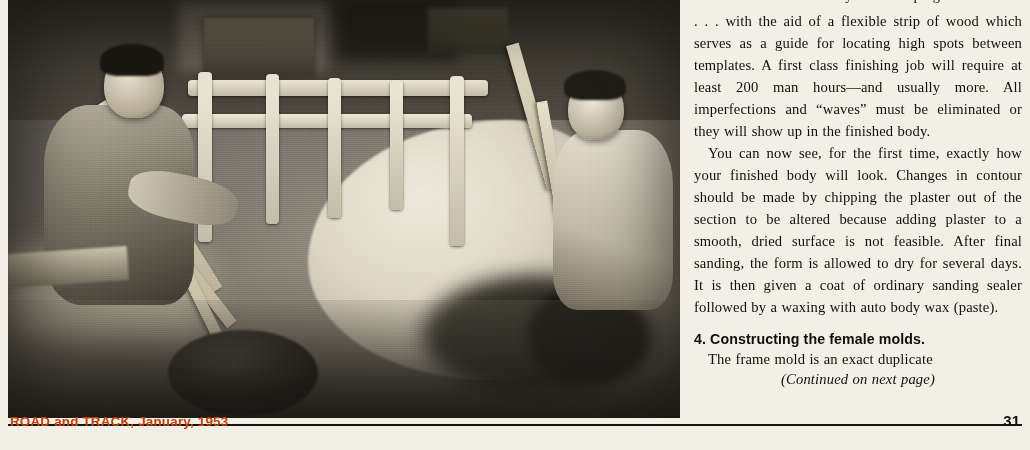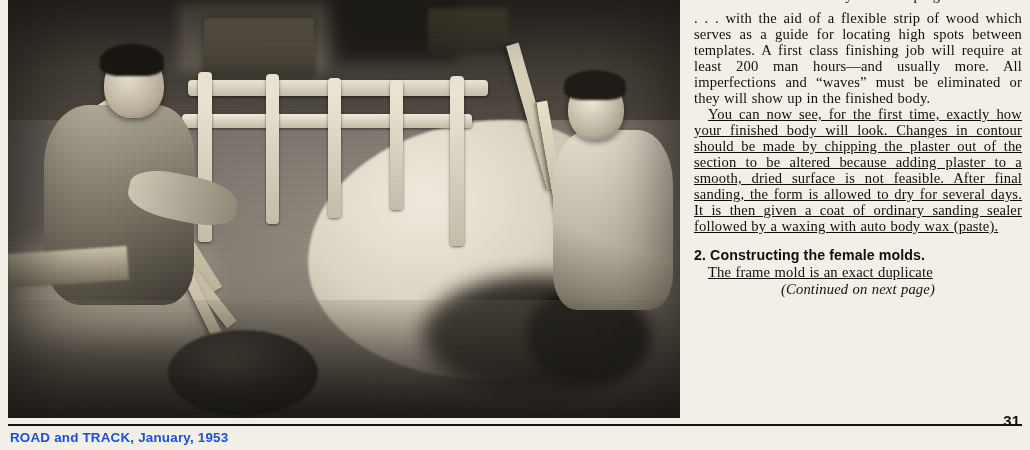--- a/index.html
+++ b/index.html
@@ -205,27 +205,27 @@
   }
   #col .clipped-line span {
     display: block;
     margin-top: -9px;
     text-align: justify;
     letter-spacing: .2px;
   }
   #col p {
     margin: 0 0 0 0;
     font-size: 14.6px;
-    line-height: 16px;
+    line-height: 22px;
     text-align: justify;
     text-justify: inter-word;
     letter-spacing: .15px;
     word-spacing: .5px;
   }
-  #col p.indent { text-indent: 14px; text-decoration: underline; }
+  #col p.indent { text-indent: 14px; }
   #col .head {
     margin-top: 13px;
     margin-bottom: 1px;
     font-family: "Liberation Sans", sans-serif;
     font-weight: bold;
     font-size: 14.2px;
     letter-spacing: .1px;
   }
   #col .center {
     text-align: center;
@@ -252,26 +252,26 @@
     position: absolute;
     left: 8px;
     top: 424px;
     width: 1014px;
     height: 2px;
     background: #16140f;
   }
   #footer-left {
     position: absolute;
     left: 10px;
-    top: 430px;
+    top: 414px;
     font-family: "Liberation Sans", sans-serif;
     font-weight: bold;
     font-size: 13.4px;
     letter-spacing: .2px;
-    color: #1d4ed8;
+    color: #c2410c;
   }
   #footer-right {
     position: absolute;
     right: 10px;
     top: 412px;
     font-family: "Liberation Sans", sans-serif;
     font-weight: bold;
     font-size: 15px;
     color: #14120e;
   }
@@ -326,21 +326,21 @@
   </div>
 
   <div id="col">
     <div class="clipped-line">
       <span>surface is smoothed off by hand scraping</span>
     </div>
 
     <p style="margin-top:10px;">. . . with the aid of a flexible strip of wood which serves as a guide for locating high spots between templates. A first class finishing job will require at least 200 man hours—and usually more. All imperfections and “waves” must be eliminated or they will show up in the finished body.</p>
     <p class="indent">You can now see, for the first time, exactly how your finished body will look. Changes in contour should be made by chipping the plaster out of the section to be altered because adding plaster to a smooth, dried surface is not feasible. After final sanding, the form is allowed to dry for several days. It is then given a coat of ordinary sanding sealer followed by a waxing with auto body wax (paste).</p>
 
-    <div class="head">2. Constructing the female molds.</div>
+    <div class="head">4. Constructing the female molds.</div>
 
     <p class="indent">The frame mold is an exact duplicate</p>
     <p class="center">(Continued on next page)</p>
 
   </div>
 
   <div id="rule"></div>
   <div id="footer-left">ROAD and TRACK, January, 1953</div>
   <div id="footer-right">31</div>
 

